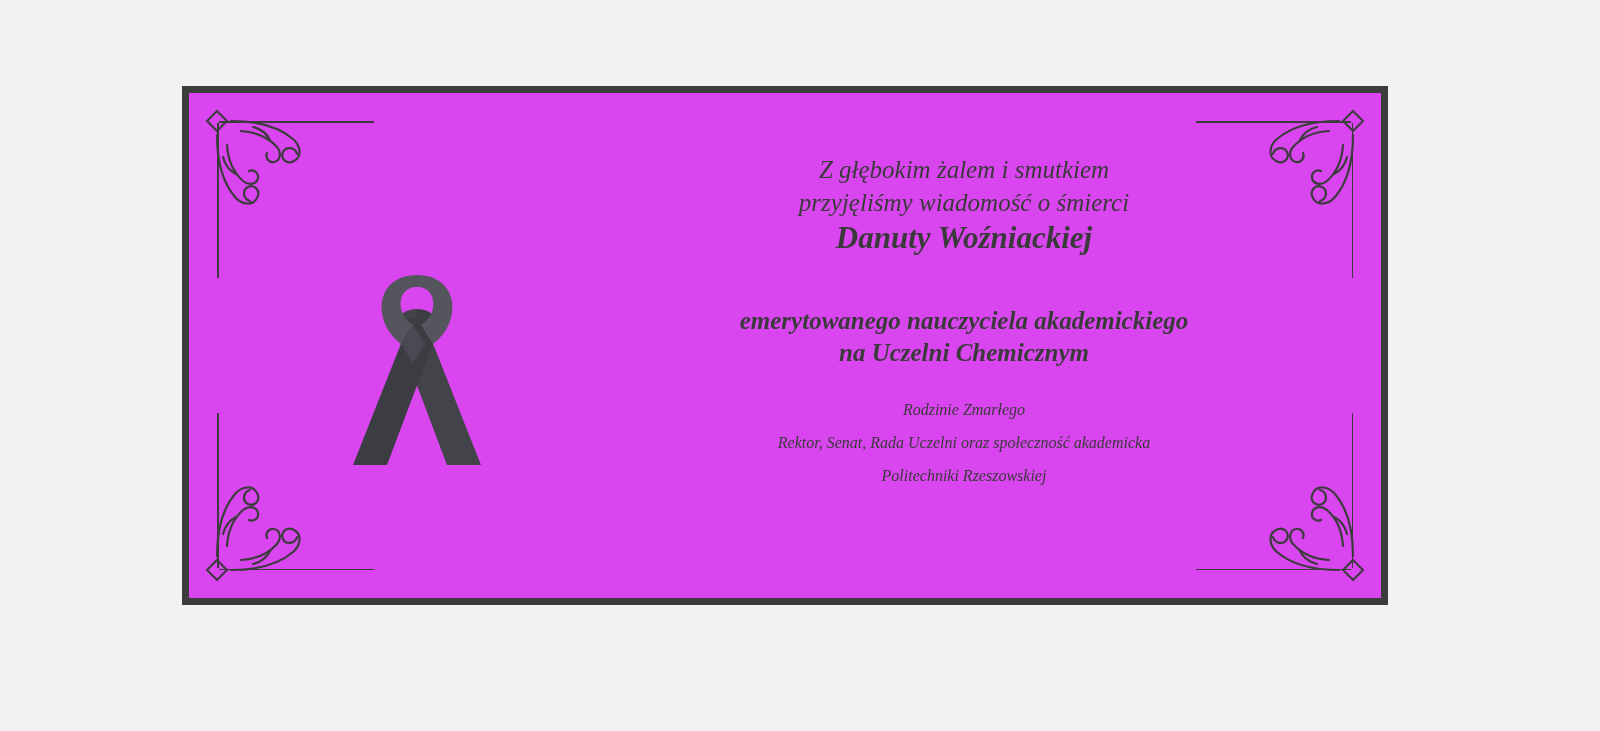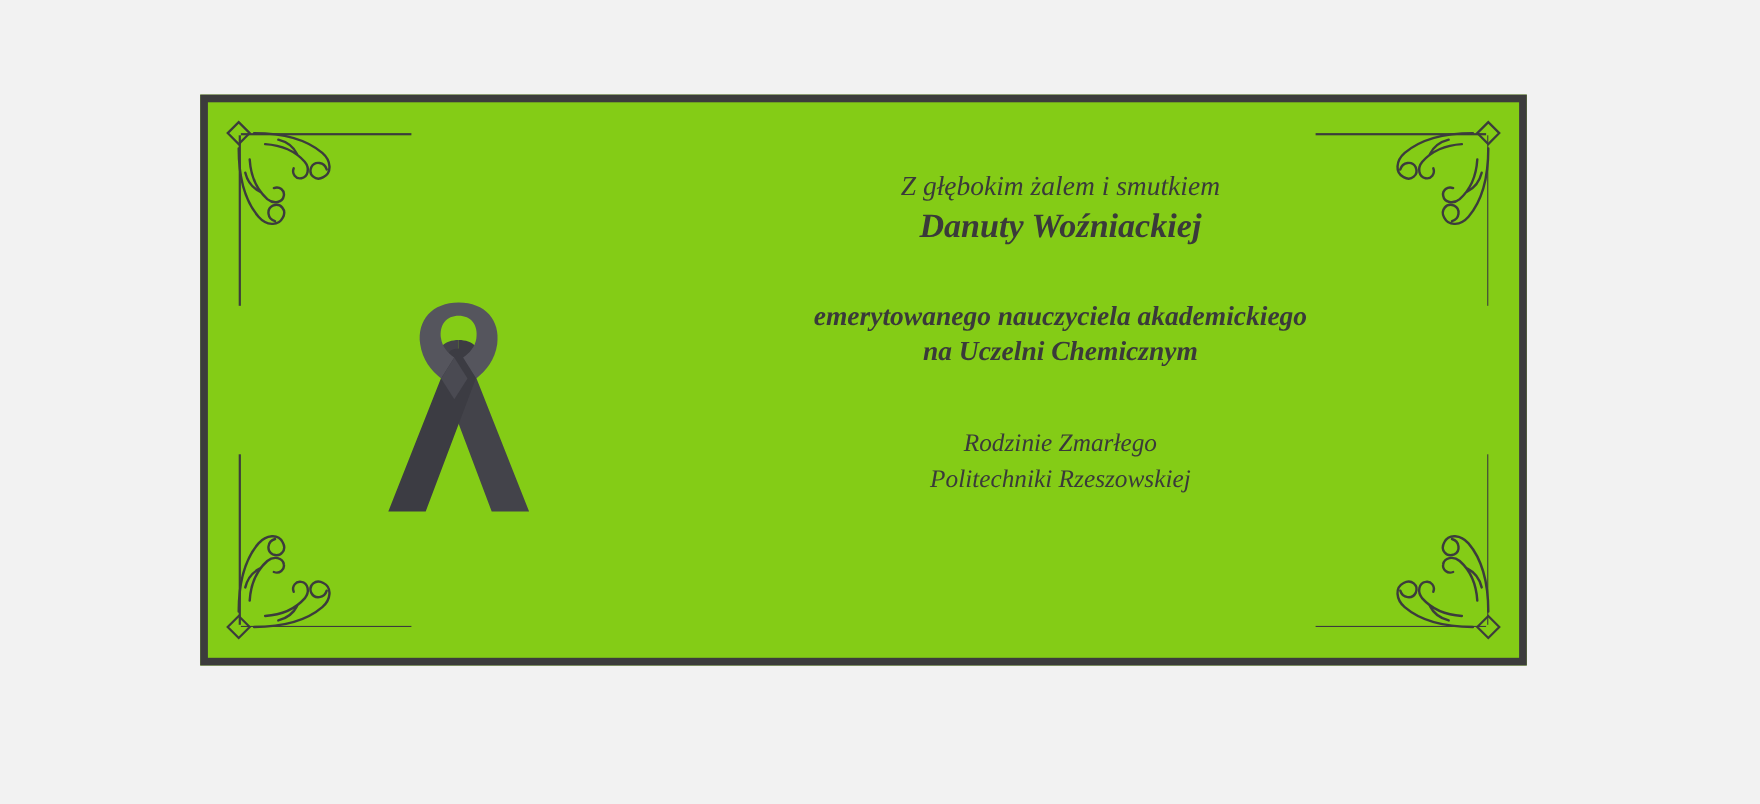--- a/index.html
+++ b/index.html
@@ -13,21 +13,21 @@
     font-family: "Liberation Serif", serif;
     color: #3a3a3a;
     overflow: hidden;
   }
   #notice-card {
     position: absolute;
     left: 182px;
     top: 86px;
     width: 1206px;
     height: 519px;
-    background: #84cc16;
+    background: #d946ef;
     border: 7px solid #3c3c3c;
     box-sizing: border-box;
   }
   .inner-rules {
     position: absolute;
     inset: 0;
     pointer-events: none;
   }
   
   .rule {
@@ -79,23 +79,23 @@
   }
   .role {
     font-weight: bold;
     font-style: italic;
     font-size: 25px;
     line-height: 32px;
     margin-top: 48px;
   }
   .condolence {
     font-style: italic;
-    font-size: 23px;
+    font-size: 16px;
     line-height: 33px;
-    margin-top: 50px;
+    margin-top: 24px;
   }
 </style>
 </head>
 <body>
 
 <div id="notice-card">
 
   <div class="inner-rules">
     <div class="rule h" style="left:30px;  top:28px;  width:155px;"></div>
     <div class="rule h" style="right:30px; top:28px;  width:155px;"></div>
@@ -175,25 +175,27 @@
                  C 145 94 153 84 155 70
                  C 158 48 144 32 120 32 Z" fill="#55555d"></path>
         <path d="M104 101 L 116 82 L 128 101 L 116 120 Z" fill="#4a4a52"></path>
       </g>
     </svg>
   </div>
 
   <div id="text-block">
     <div class="intro">
       <span class="line">Z głębokim żalem i smutkiem</span>
+      <span class="line">przyjęliśmy wiadomość o śmierci</span>
     </div>
     <div class="name">Danuty Woźniackiej</div>
     <div class="role">
       <span class="line">emerytowanego nauczyciela akademickiego</span>
       <span class="line">na Uczelni Chemicznym</span>
     </div>
     <div class="condolence">
       <span class="line">Rodzinie Zmarłego</span>
+      <span class="line">Rektor, Senat, Rada Uczelni oraz społeczność akademicka</span>
       <span class="line">Politechniki Rzeszowskiej</span>
     </div>
   </div>
 
 </div>
 
 </body></html>

